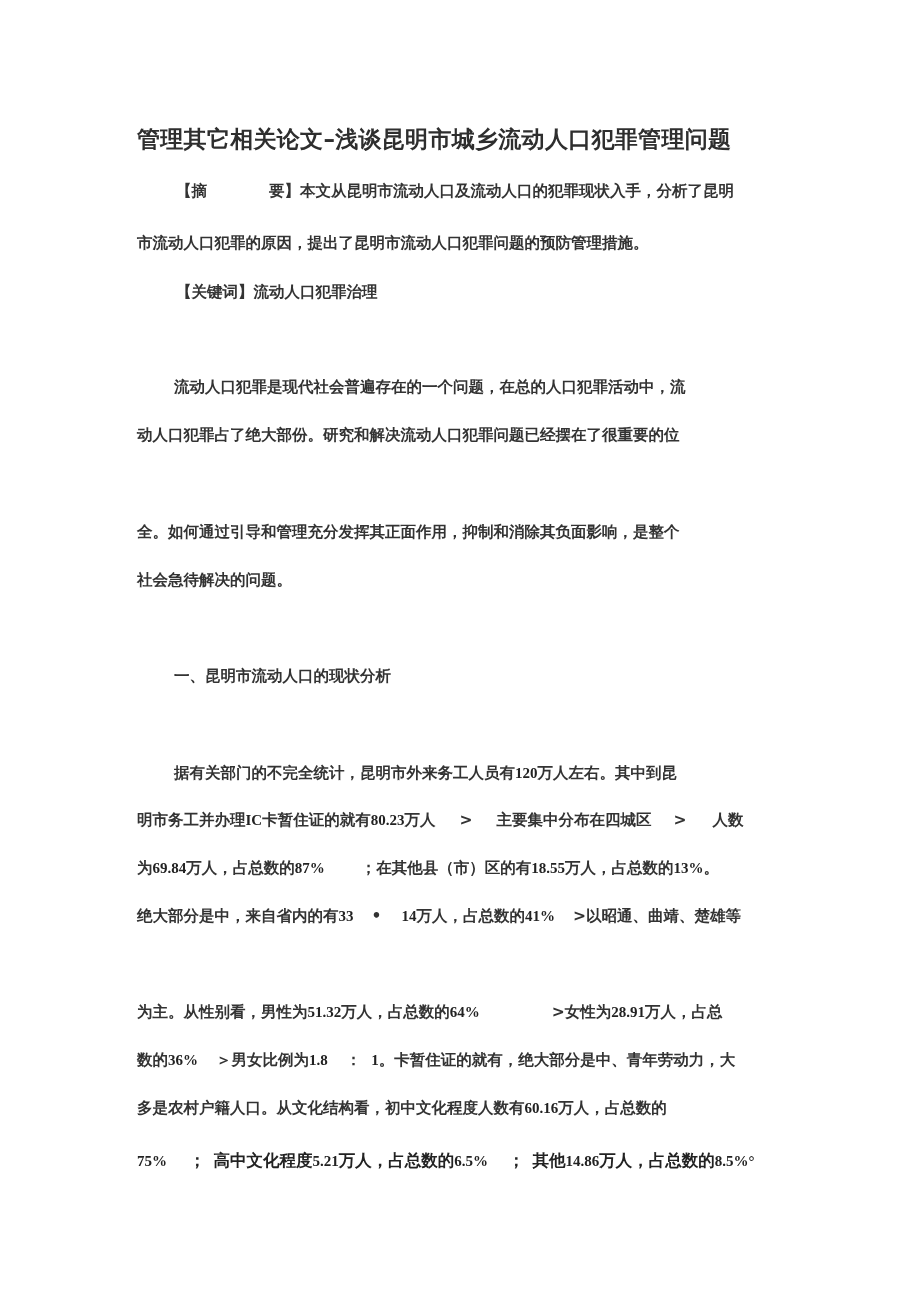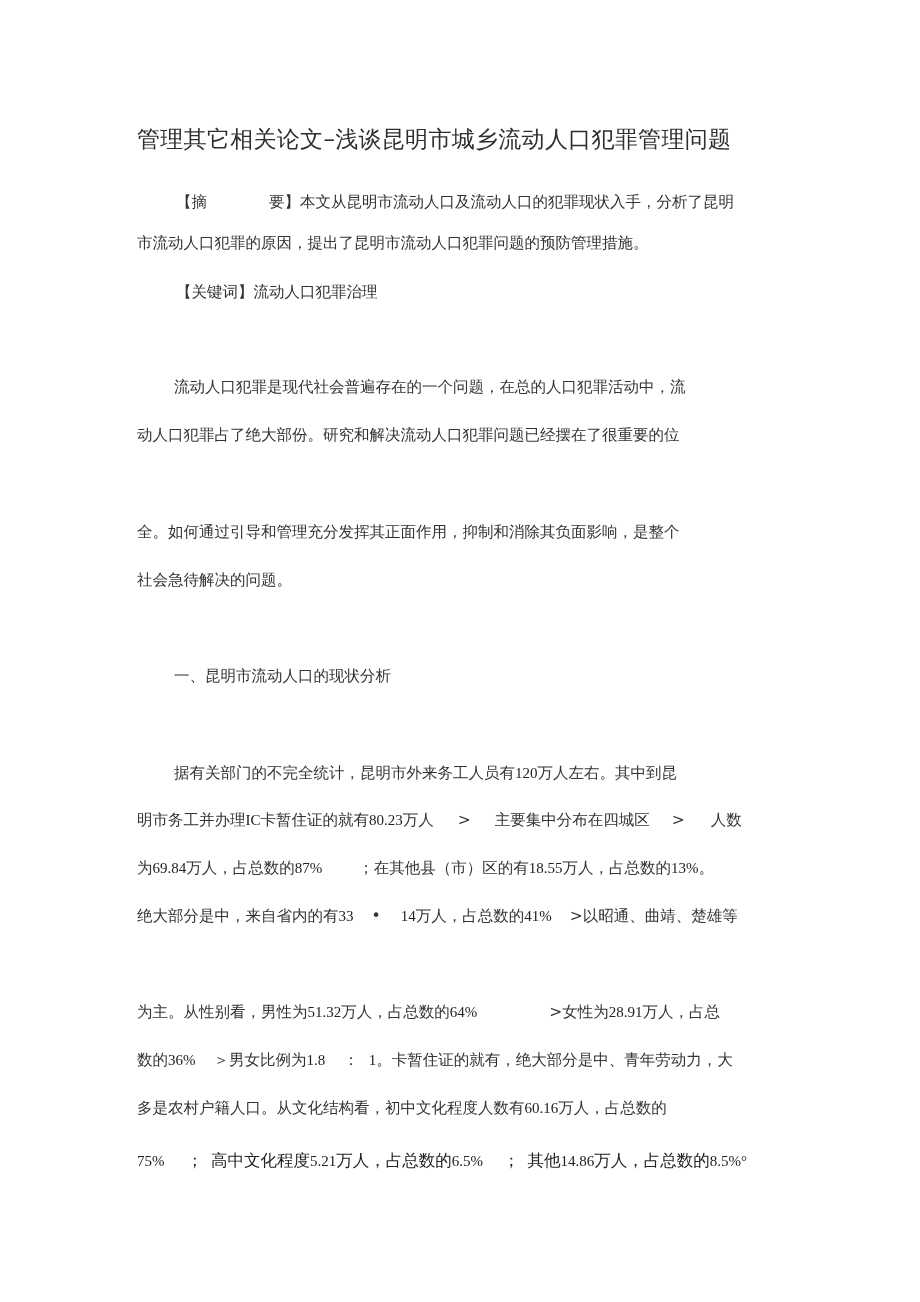--- a/index.html
+++ b/index.html
@@ -1,31 +1,31 @@
 <!DOCTYPE html>
 <html><head>
 <meta charset="utf-8">
 <style>
   html, body { margin:0; padding:0; background:#ffffff; }
   body { width:920px; height:1302px; position:relative; overflow:hidden;
          font-family:"DejaVu Sans", "Liberation Sans", sans-serif; color:#333333; }
-  .page { position:absolute; left:0; top:0; width:920px; height:1302px; }
+  .page { position:absolute; left:0; top:0; width:920px; height:1302px;font-weight:bold; }
   .title { position:absolute; left:137px; top:124px; font-size:23px; color:#2e2e2e; letter-spacing:0.3px; white-space:nowrap; }
   .line { position:absolute; left:137px; font-size:15.5px; white-space:nowrap; color:#333; }
   .num { font-family:"Liberation Serif", "DejaVu Serif", serif; font-size:15px; color:#222; }
   .gap { display:inline-block; }
 </style>
 </head>
 <body>
 
 <div class="page">
 
   <div class="title">管理其它相关论文–浅谈昆明市城乡流动人口犯罪管理问题</div>
 
-  <div class="line" style="left:176px; top:192px;">
+  <div class="line" style="left:176px; top:181px;">
     <span>【摘</span><span class="gap" style="width:62px"></span><span>要】</span><span>本文从昆明市流动人口及流动人口的犯罪现状入手，分析了昆明</span>
   </div>
   <div class="line" style="top:233px;">市流动人口犯罪的原因，提出了昆明市流动人口犯罪问题的预防管理措施。</div>
 
   <div class="line" style="left:176px; top:282px;">
     <span>【关键词】</span><span>流动人口犯罪治理</span>
   </div>
 
   <div class="line" style="left:174px; top:377px;">流动人口犯罪是现代社会普遍存在的一个问题，在总的人口犯罪活动中，流</div>
   <div class="line" style="top:425px;">动人口犯罪占了绝大部份。研究和解决流动人口犯罪问题已经摆在了很重要的位</div>

